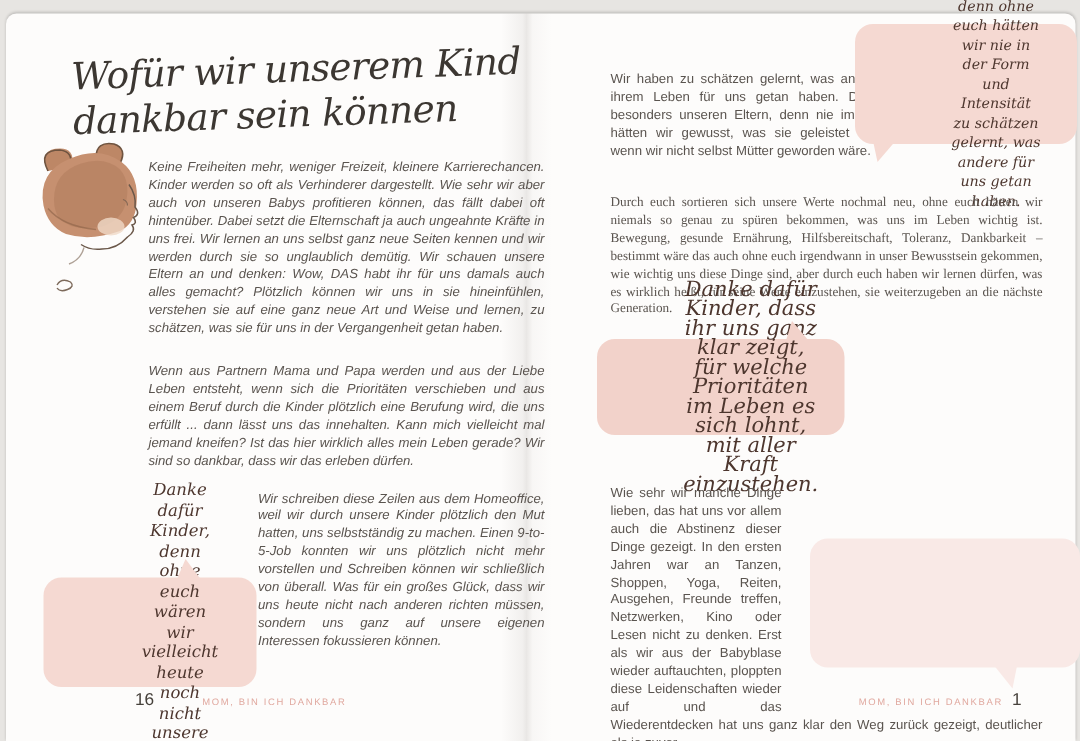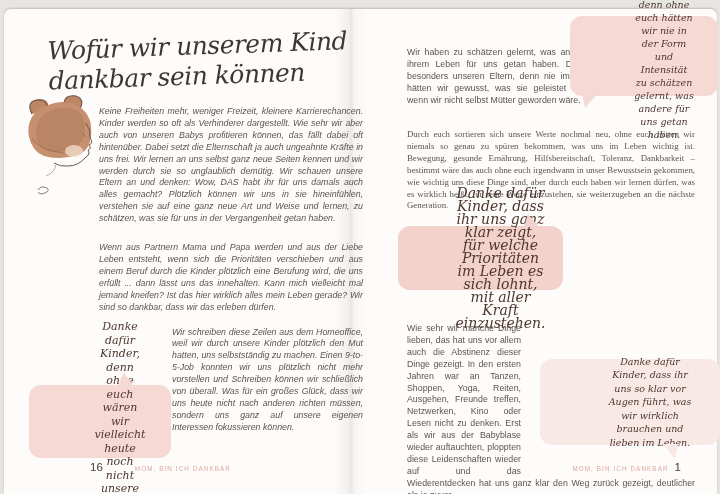--- a/index.html
+++ b/index.html
@@ -132,21 +132,20 @@
       <span class="tail"></span>
       <span class="txt">Danke dafür Kinder, dass ihr uns ganz klar zeigt, für welche Prioritäten im Leben es sich lohnt, mit aller Kraft einzustehen.</span>
     </div>
 
     <div class="bodytext" style="left:403px;top:314px;width:288px;" lang="de">
       <p><span class="spacer-r"></span><span>Wie sehr wir manche Dinge lieben, das hat uns vor allem auch die Abstinenz dieser Dinge gezeigt. In den ersten Jahren war an Tanzen, Shoppen, Yoga, Reiten, Ausgehen, Freunde treffen, Netzwerken, Kino oder Lesen nicht zu denken. Erst als wir aus der Babyblase wieder auftauchten, ploppten diese Leidenschaften wieder auf und das Wiederentdecken hat uns ganz klar den Weg zurück gezeigt, deutlicher als je zuvor.</span></p>
     </div>
 
     <div class="bubble b-bot">
       <span class="tail"></span>
-      <span class="txt">Danke dafür Kinder, dass ihr uns so klar vor Augen führt, was wir wirklich brauchen und lieben im Leben.</span>
     </div>
 
     <div class="footer" style="right:36px;">
       <span class="runtitle">MOM, BIN ICH DANKBAR</span>
       <span class="pagenum">1</span>
     </div>
   </div>
 </div>
 
 </body></html>

